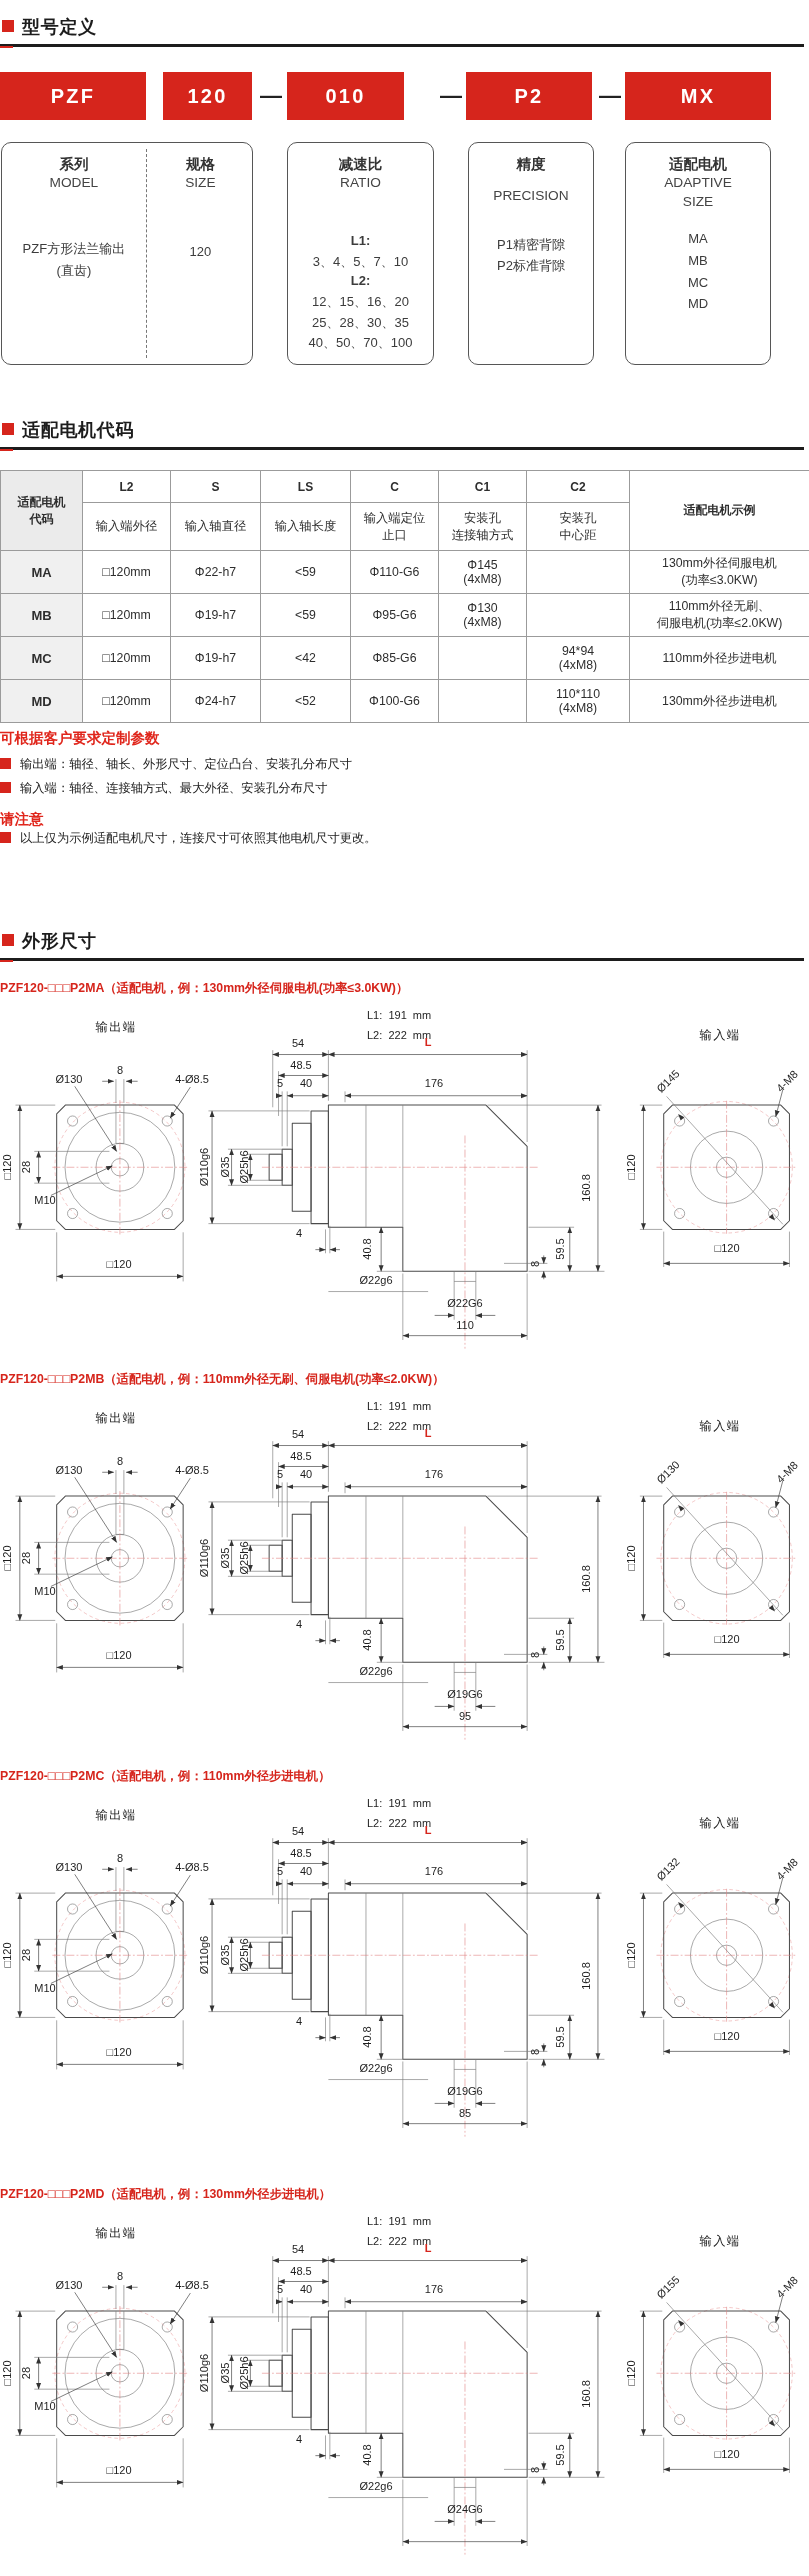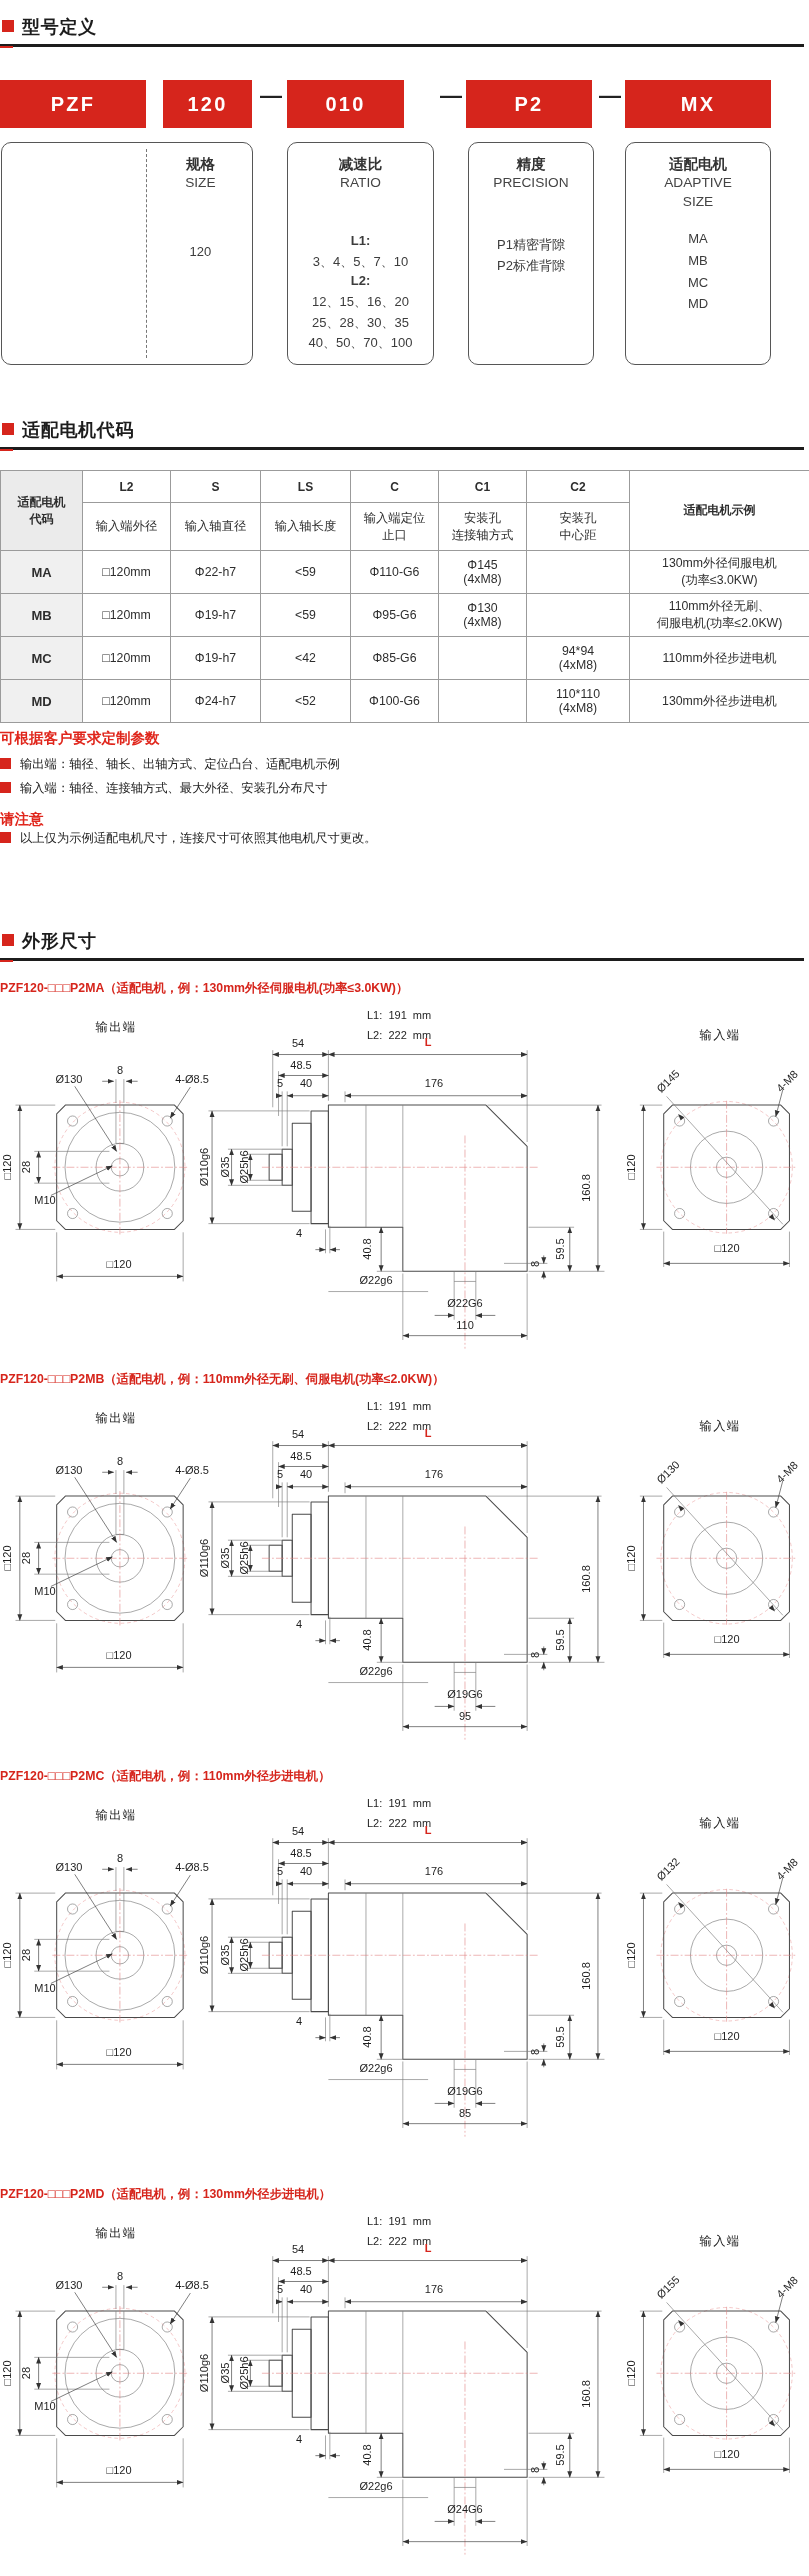--- a/index.html
+++ b/index.html
@@ -9,21 +9,21 @@
     font-family: "Liberation Sans", "DejaVu Sans", sans-serif; color: #222;
   }
   
   .shead { position: absolute; left: 0; width: 810px; height: 33px; }
   .shead .sq { position: absolute; left: 2.2px; top: 5px; width: 11.6px; height: 11.6px; background: #d6251c; }
   .shead h2 { position: absolute; left: 22px; top: 0; font-size: 18px; font-weight: bold; color: #1d1d1d; letter-spacing: 0.7px; }
   .shead .rule { position: absolute; left: 0; right: 5.8px; top: 29px; height: 2.5px; background: #1c1c1c; }
   .shead .rule::before { content: ""; position: absolute; left: 0; top: 1.8px; width: 13px; height: 2.5px; background: #d6251c; }
   
   .rbox { position: absolute; top: 72px; height: 48px; background: #d6251c; color: #fff;
-          font-size: 20px; font-weight: bold; text-align: center; line-height: 48px; letter-spacing: 2.2px; margin-top: 8px; }
+          font-size: 20px; font-weight: bold; text-align: center; line-height: 48px; letter-spacing: 2.2px; }
   .dash { position: absolute; top: 83px; font-size: 22px; font-weight: bold; color: #222; }
   
   .descbox { position: absolute; top: 142px; height: 223px; border: 1.4px solid #565656; border-radius: 10px; background: #fff; }
   .descbox .cn { position: absolute; left: 0; right: 0; top: 11.6px; text-align: center; font-size: 14.5px; font-weight: bold; color: #333; }
   .descbox .en { position: absolute; left: 0; right: 0; text-align: center; font-size: 13.7px; color: #444; }
   .descbox .ln { position: absolute; left: 0; right: 0; text-align: center; font-size: 13px; color: #3c3c3c; }
   .descbox .bold { font-weight: bold; }
   .half { position: absolute; top: 0; height: 100%; }
   .divider { position: absolute; left: 144px; top: 5.8px; bottom: 5.8px; border-left: 1.4px dashed #777; }
   
@@ -71,20 +71,26 @@
   <div class="rbox" style="left:163px;width:89px">120</div>
   <div class="dash" style="left:260px">—</div>
   <div class="rbox" style="left:287px;width:117px">010</div>
   <div class="dash" style="left:440px">—</div>
   <div class="rbox" style="left:466px;width:126px">P2</div>
   <div class="dash" style="left:599px">—</div>
   <div class="rbox" style="left:625px;width:146px">MX</div>
 </div>
 
 <div class="descbox" style="left:1.4px;width:252px">
+  <div class="half" style="left:0;width:143px">
+    <div class="cn">系列</div>
+    <div class="en" style="top:32px">MODEL</div>
+    <div class="ln" style="top:97px">PZF方形法兰输出</div>
+    <div class="ln" style="top:119px">(直齿)</div>
+  </div>
   <div class="divider"></div>
   <div class="half" style="left:145px;width:106px">
     <div class="cn">规格</div>
     <div class="en" style="top:32px">SIZE</div>
     <div class="ln" style="top:101px">120</div>
   </div>
 </div>
 
 <div class="descbox" style="left:287px;width:147px">
   <div class="cn">减速比</div>
@@ -92,21 +98,21 @@
   <div class="ln bold" style="top:90px">L1:</div>
   <div class="ln" style="top:110px">3、4、5、7、10</div>
   <div class="ln bold" style="top:130px">L2:</div>
   <div class="ln" style="top:150px">12、15、16、20</div>
   <div class="ln" style="top:171px">25、28、30、35</div>
   <div class="ln" style="top:191px">40、50、70、100</div>
 </div>
 
 <div class="descbox" style="left:468px;width:126px">
   <div class="cn">精度</div>
-  <div class="en" style="top:32px">PRECISION</div>
+  <div class="en" style="top:45px">PRECISION</div>
   <div class="ln" style="top:93px">P1精密背隙</div>
   <div class="ln" style="top:114px">P2标准背隙</div>
 </div>
 
 <div class="descbox" style="left:625px;width:146px">
   <div class="cn">适配电机</div>
   <div class="en" style="top:32px">ADAPTIVE</div>
   <div class="en" style="top:51px">SIZE</div>
   <div class="ln" style="top:88px">MA</div>
   <div class="ln" style="top:110px">MB</div>
@@ -237,21 +243,21 @@
           <div>130mm外径步进电机</div>
           <div></div>
         </td>
   </tr>
 </tbody>
   </table>
 
 <div class="ntitle" style="top:729px">可根据客户要求定制参数</div>
 <div class="nitem" style="top:756px">
   <span class="bsq"></span>
-  <span>输出端：轴径、轴长、出轴方式、定位凸台、适配电机示例</span>
+  <span>输出端：轴径、轴长、外形尺寸、定位凸台、安装孔分布尺寸</span>
 </div>
 <div class="nitem" style="top:780px">
   <span class="bsq"></span>
   <span>输入端：轴径、连接轴方式、最大外径、安装孔分布尺寸</span>
 </div>
 <div class="ntitle" style="top:810px">请注意</div>
 <div class="nitem" style="top:830px">
   <span class="bsq"></span>
   <span>以上仅为示例适配电机尺寸，连接尺寸可依照其他电机尺寸更改。</span>
 </div>

